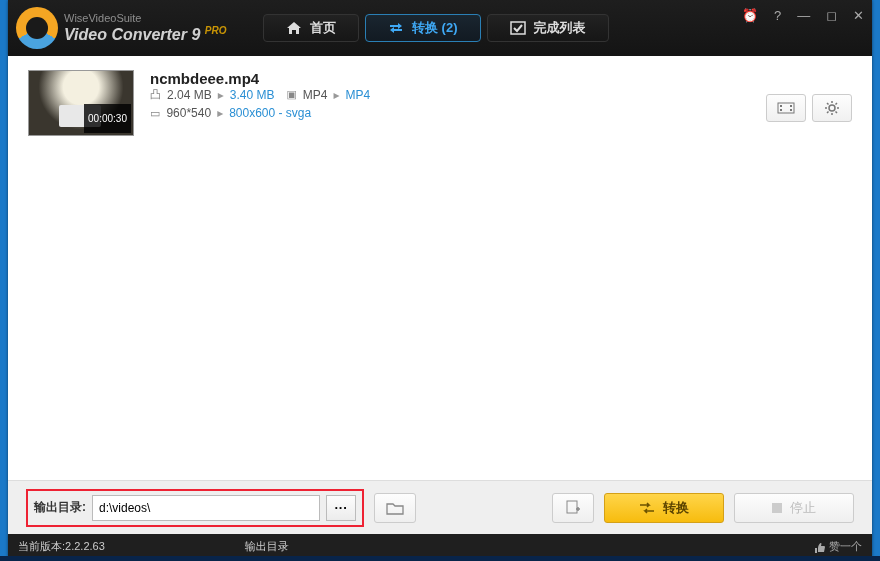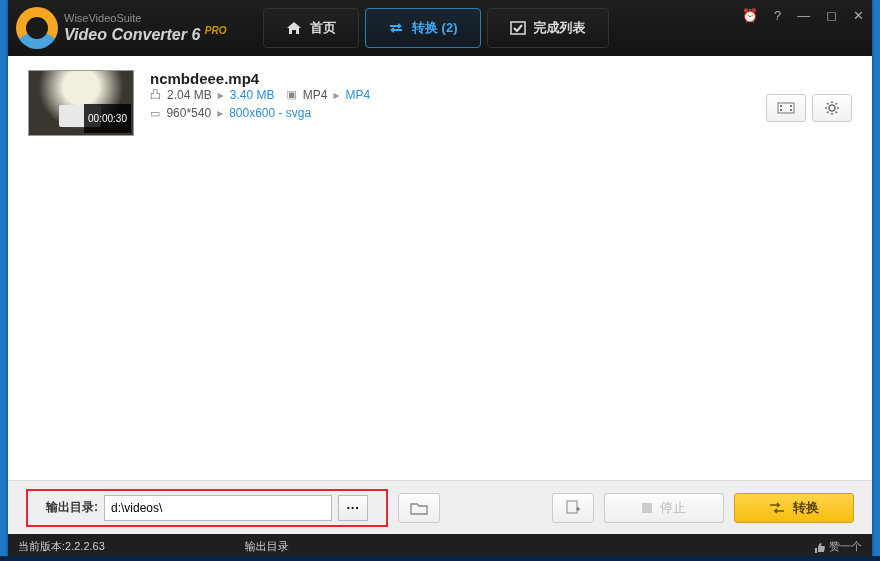--- a/index.html
+++ b/index.html
@@ -7,40 +7,40 @@
 .win{position:absolute;left:8px;top:0;width:864px;height:558px;background:#fff;box-shadow:0 0 3px rgba(0,0,0,.5)}
 .titlebar{height:56px;background:linear-gradient(#1e1e1e,#141414);display:flex;align-items:center;position:relative}
 .logo-area{display:flex;align-items:center;padding-left:8px;width:245px}
 .logo{width:42px;height:42px;border-radius:50%;background:conic-gradient(#f5a623 0 120deg,#4aa3df 120deg 240deg,#f5a623 240deg);position:relative;flex:0 0 42px}
 .logo::after{content:"";position:absolute;inset:10px;border-radius:50%;background:#1a1a1a}
 .brand{margin-left:6px;color:#ddd;font-size:11px;line-height:1.2;opacity:.8}
 .brand .l1{color:#aaa}
 .brand .l2{font-size:16px;font-weight:bold;color:#fff;font-style:italic}
 .brand .pro{color:#f5b400;font-size:10px;font-weight:bold;vertical-align:top}
 .tabs{display:flex;gap:6px;margin-left:10px}
-.tab{height:40px;padding:0 22px;border:1px solid #333;border-radius:4px;display:flex;align-items:center;gap:8px;color:#ddd;font-size:13px;cursor:pointer;background:linear-gradient(#222,#161616);font-weight:bold}
+.tab{height:28px;padding:0 22px;border:1px solid #333;border-radius:4px;display:flex;align-items:center;gap:8px;color:#ddd;font-size:13px;cursor:pointer;background:linear-gradient(#222,#161616);font-weight:bold}
 .tab.active{border-color:#2a7fb5;color:#3fa9f5;background:linear-gradient(#1a2630,#121a22)}
 .winctrl{position:absolute;right:8px;top:8px;display:flex;gap:16px;color:#aaa;font-size:13px}
 .winctrl span{cursor:pointer}
 .content{height:424px;background:#fff;padding:14px 20px;overflow:auto}
 .item{display:flex;align-items:flex-start;gap:16px}
 .thumb{width:106px;height:66px;background:linear-gradient(#6b6a5f,#2d2d2d);position:relative;border:1px solid #999}
 .thumb::before{content:"";position:absolute;inset:0;background:radial-gradient(circle at 50% 25%,#f4f0e0 25%,#3a362e 60%)}
 .thumb::after{content:"";position:absolute;left:30px;top:34px;width:42px;height:22px;background:#e8e8e8;border-radius:2px}
 .thumb .dur{position:absolute;right:2px;bottom:2px;background:rgba(0,0,0,.8);color:#fff;font-size:10px;padding:9px 4px;z-index:2}
 .meta{flex:1;font-size:12px;color:#555}
 .meta .fname{font-size:15px;font-weight:bold;color:#222;}
 .meta .row{display:flex;align-items:center;gap:6px;margin-bottom:4px}
 .meta .arrow{color:#999}
 .meta .blue{color:#2a8fd4}
 .meta .ico{color:#888;font-size:11px}
 .itembtns{display:flex;gap:6px;margin-top:24px}
 .sbtn{width:40px;height:28px;border:1px solid #ccc;border-radius:3px;background:linear-gradient(#fdfdfd,#f0f0f0);display:flex;align-items:center;justify-content:center;color:#666;cursor:pointer;font-size:14px}
 .bottombar{height:54px;background:#efefef;border-top:1px solid #ddd;display:flex;align-items:center;padding:0 18px;gap:10px}
-.outbox{display:flex;align-items:center;border:2px solid #e23;padding:4px 18px;gap:6px}
+.outbox{display:flex;align-items:center;border:2px solid #e23;padding:4px 6px;gap:6px}
 .outbox label{font-size:12px;color:#333;font-weight:bold}
 .outbox .path{width:228px;height:26px;border:1px solid #bbb;background:#fff;font-size:12px;padding:0 6px;display:flex;align-items:center}
 .outbox .browse{width:30px;height:26px;border:1px solid #bbb;background:linear-gradient(#fdfdfd,#ececec);display:flex;align-items:center;justify-content:center;font-weight:bold;cursor:pointer;font-size:13px}
 .barbtn{height:30px;border:1px solid #ccc;border-radius:3px;background:linear-gradient(#fdfdfd,#efefef);display:flex;align-items:center;justify-content:center;color:#666;cursor:pointer}
 .barbtn.icon{width:42px;font-size:15px}
 .barbtn.wide{width:120px;font-size:13px;gap:8px}
 .barbtn.disabled{color:#bbb;cursor:default}
 .barbtn.convert{background:linear-gradient(#ffd54a,#f7bc0e);border-color:#d4a017;color:#5a4200;font-weight:bold}
 .statusbar{height:24px;background:#1f1f1f;color:#ccc;font-size:11px;display:flex;align-items:center;padding:12px 10px;gap:140px}
 .statusbar .like{margin-left:auto;color:#aaa;display:flex;align-items:flex-end;gap:4px}
@@ -54,21 +54,21 @@
 
 <div class="win">
   <div class="wm">河东软件园</div>
   <div class="wm2">www.pc0359.cn</div>
 
   <div class="titlebar">
     <div class="logo-area">
       <div class="logo"></div>
       <div class="brand">
         <div class="l1">WiseVideoSuite</div>
-        <div class="l2"><span>Video Converter 6</span> <span class="pro">PRO</span></div>
+        <div class="l2"><span>Video Converter 9</span> <span class="pro">PRO</span></div>
       </div>
     </div>
     <div class="tabs">
       <div class="tab">
         <svg width="16" height="14">
             <path d="M8 1 L15 7 L13 7 L13 13 L10 13 L10 9 L6 9 L6 13 L3 13 L3 7 L1 7 Z" fill="#ddd"></path>
           </svg>
         <span>首页</span>
       </div>
       <div class="tab active">
@@ -149,31 +149,31 @@
           <path d="M1 3h6l2 2h8v8H1z" fill="none" stroke="#888" stroke-width="1.3"></path>
         </svg>
     </div>
     <div style="flex:1"></div>
     <div class="barbtn icon">
       <svg width="16" height="16">
           <rect x="2" y="1" width="10" height="12" fill="none" stroke="#888"></rect>
           <path d="M11 9h4M13 7v4" stroke="#888" stroke-width="1.5"></path>
         </svg>
     </div>
+    <div class="barbtn wide convert">
+      <svg width="16" height="12">
+          <path d="M1 3h9l-2-2m2 2-2 2M15 9H6l2 2m-2-2 2-2" fill="none" stroke="#6b5200" stroke-width="1.5"></path>
+        </svg>
+      <span>转换</span>
+    </div>
     <div class="barbtn wide disabled">
       <svg width="10" height="10">
           <rect width="10" height="10" fill="#ccc"></rect>
         </svg>
       <span>停止</span>
-    </div>
-    <div class="barbtn wide convert">
-      <svg width="16" height="12">
-          <path d="M1 3h9l-2-2m2 2-2 2M15 9H6l2 2m-2-2 2-2" fill="none" stroke="#6b5200" stroke-width="1.5"></path>
-        </svg>
-      <span>转换</span>
     </div>
   </div>
 
   <div class="statusbar">
     <span>当前版本:2.2.2.63</span>
     <span>输出目录</span>
     <span class="like">
       <svg width="12" height="12">
           <path d="M2 6h2v5H2zM5 6c0-3 2-5 3-5 1 0 0 3 0 3h3c1 0 1 1 1 1l-1 5H5z" fill="#aaa"></path>
         </svg>

